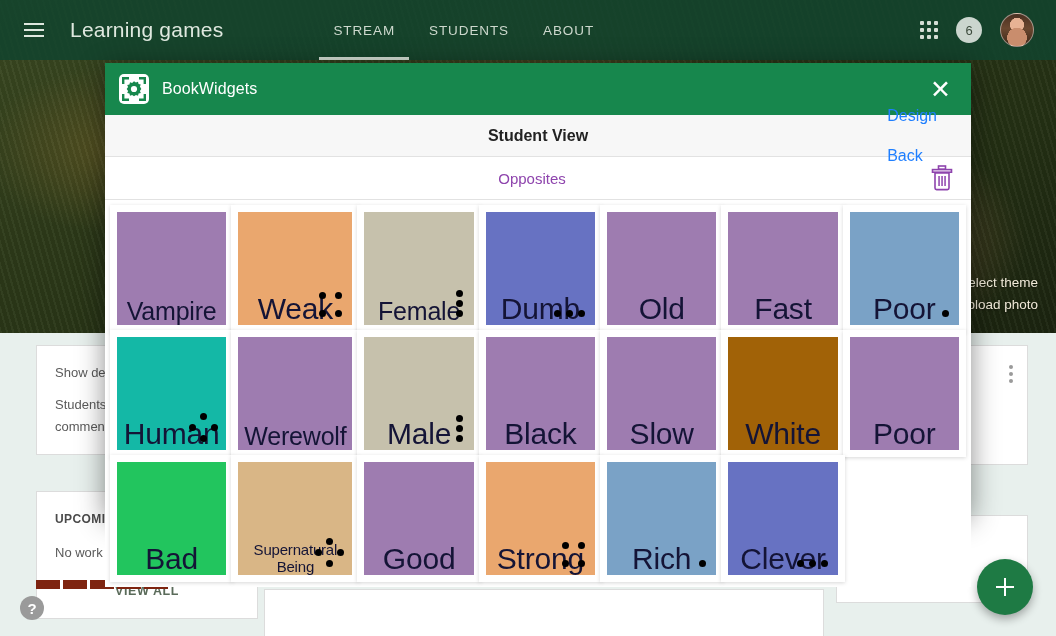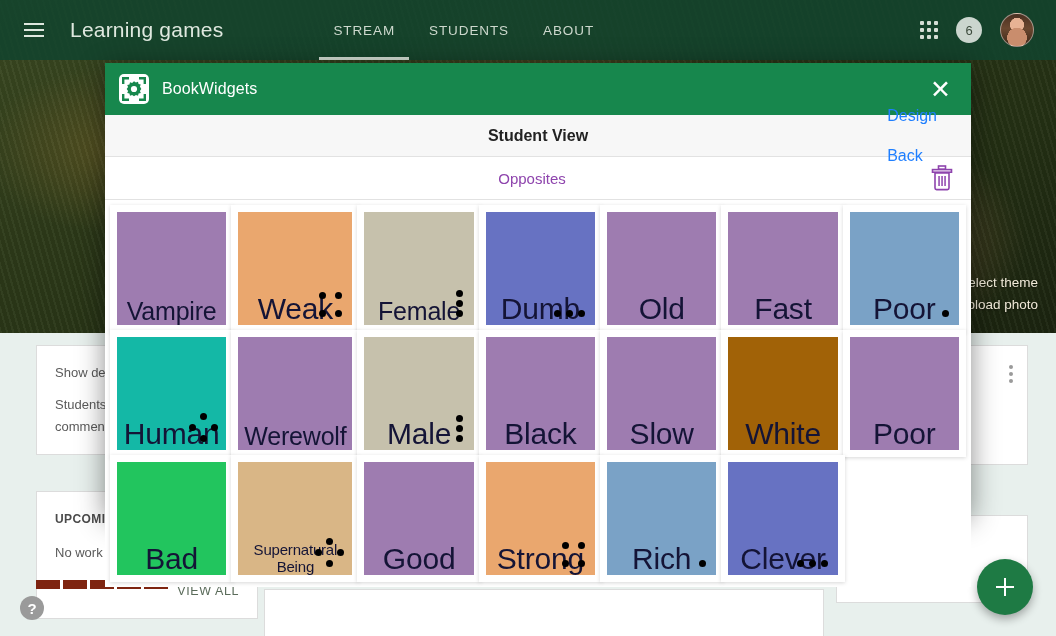--- a/index.html
+++ b/index.html
@@ -67,21 +67,21 @@
   }
   .theme-links div { cursor: pointer; }
 
   .bg-left-col { position: absolute; left: 36px; top: 345px; width: 222px; }
   .bg-card-left {
     background: #fff; border: 1px solid #dcdcdc; padding: 16px 18px;
     font-size: 13px; color: #5a5a5a; line-height: 22px;
   }
   .bg-card-left.second { margin-top: 36px; }
   .bg-card-left .hd { font-size: 12px; font-weight: bold; color: #4b4b4b; letter-spacing:.4px; }
-  .bg-viewall { margin-top: 16px; text-align: right; font-size: 12.5px; color: #5a6b5a; letter-spacing:.6px; cursor:pointer; }
+  .bg-viewall { margin-top: 16px; text-align: center; font-size: 12.5px; color: #5a6b5a; letter-spacing:.6px; cursor:pointer;font-weight:bold; }
 
   .bg-main-col { position: absolute; left: 264px; top: 345px; width: 560px; }
   .bg-card-main { background:#fff; border:1px solid #dcdcdc; height: 232px; position: relative; }
   .bg-card-main + .bg-card-main { margin-top: 12px; height: 150px; }
   .kebab { position:absolute; right:14px; top:16px; cursor:pointer; }
   .kebab i { display:block; width:4px; height:4px; border-radius:50%; background:#9a9a9a; margin:3px 0; }
   .bg-redbar { position:absolute; left: 36px; top: 580px; display:flex; gap:3px; }
   .bg-redbar i { display:block; width:24px; height:9px; background:#7e2410; }
 
   .bg-right-col { position: absolute; left: 836px; top: 345px; width: 192px; }

